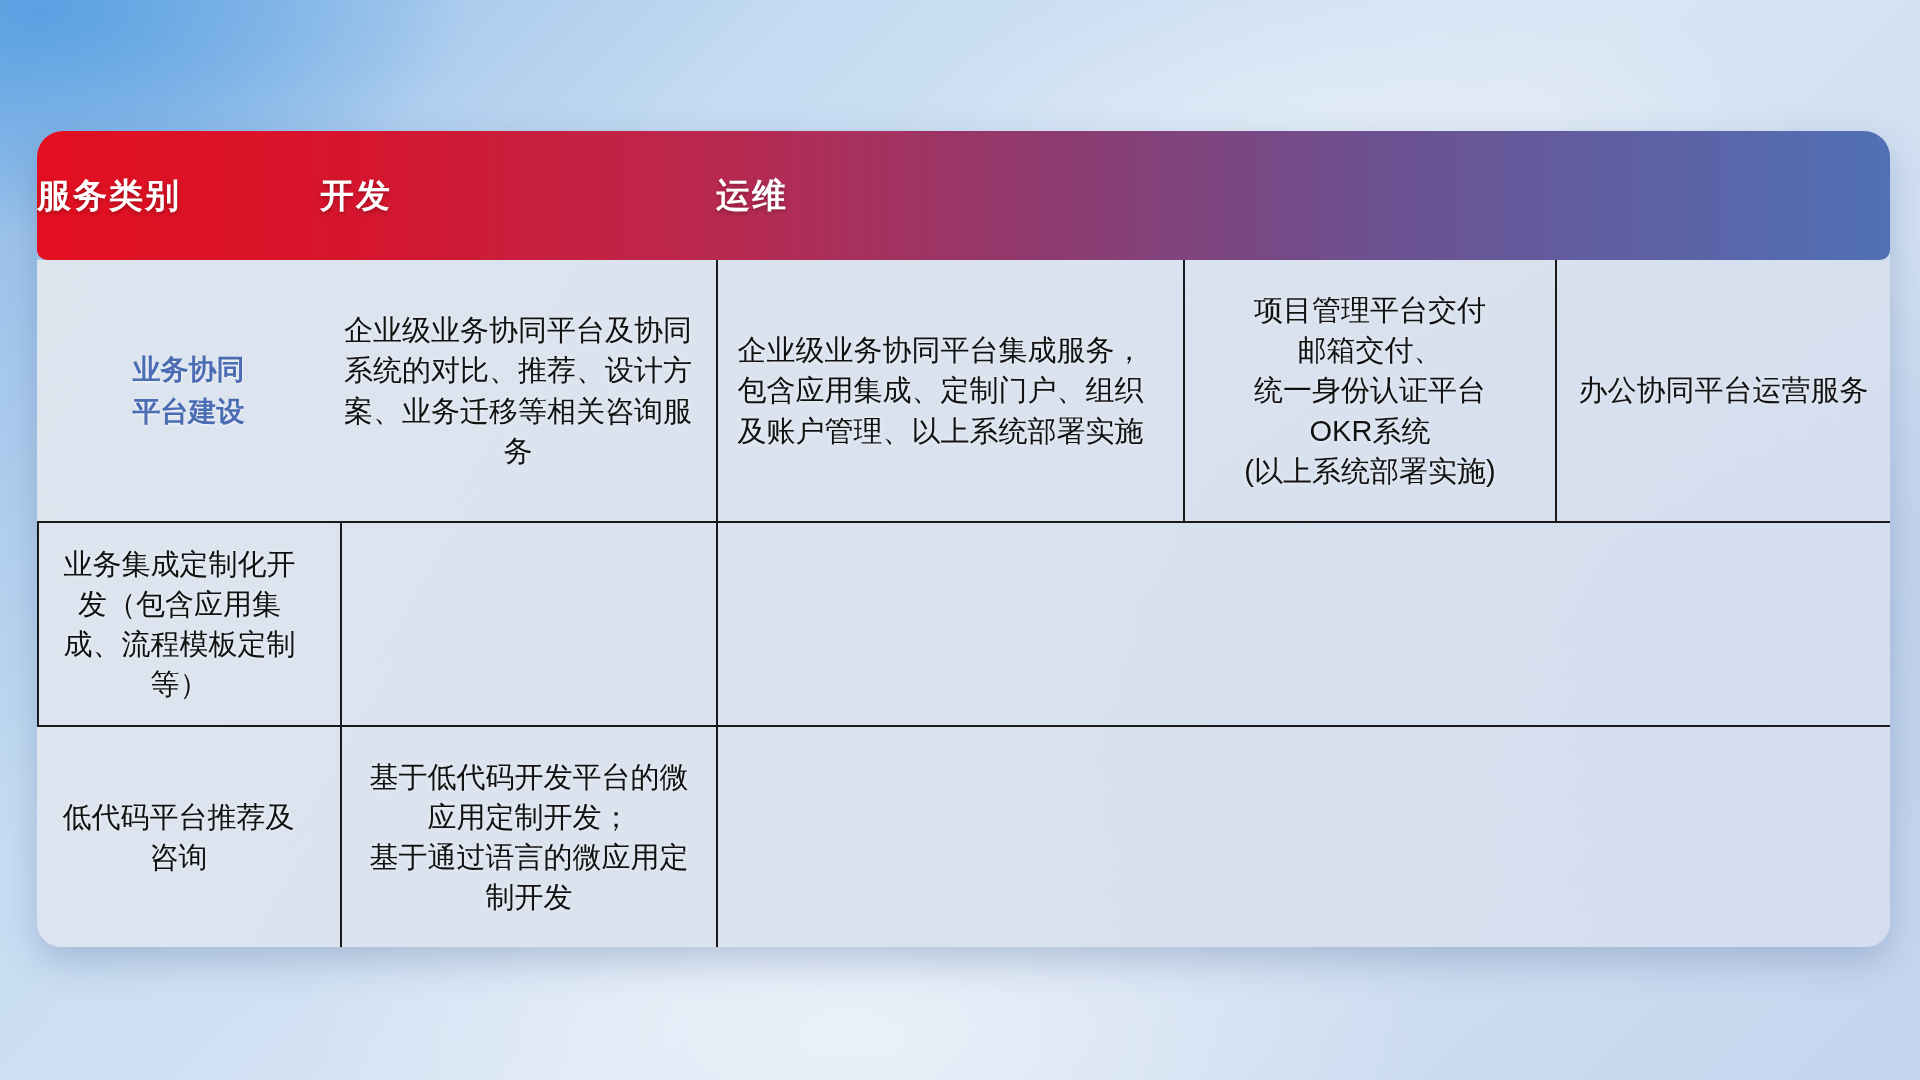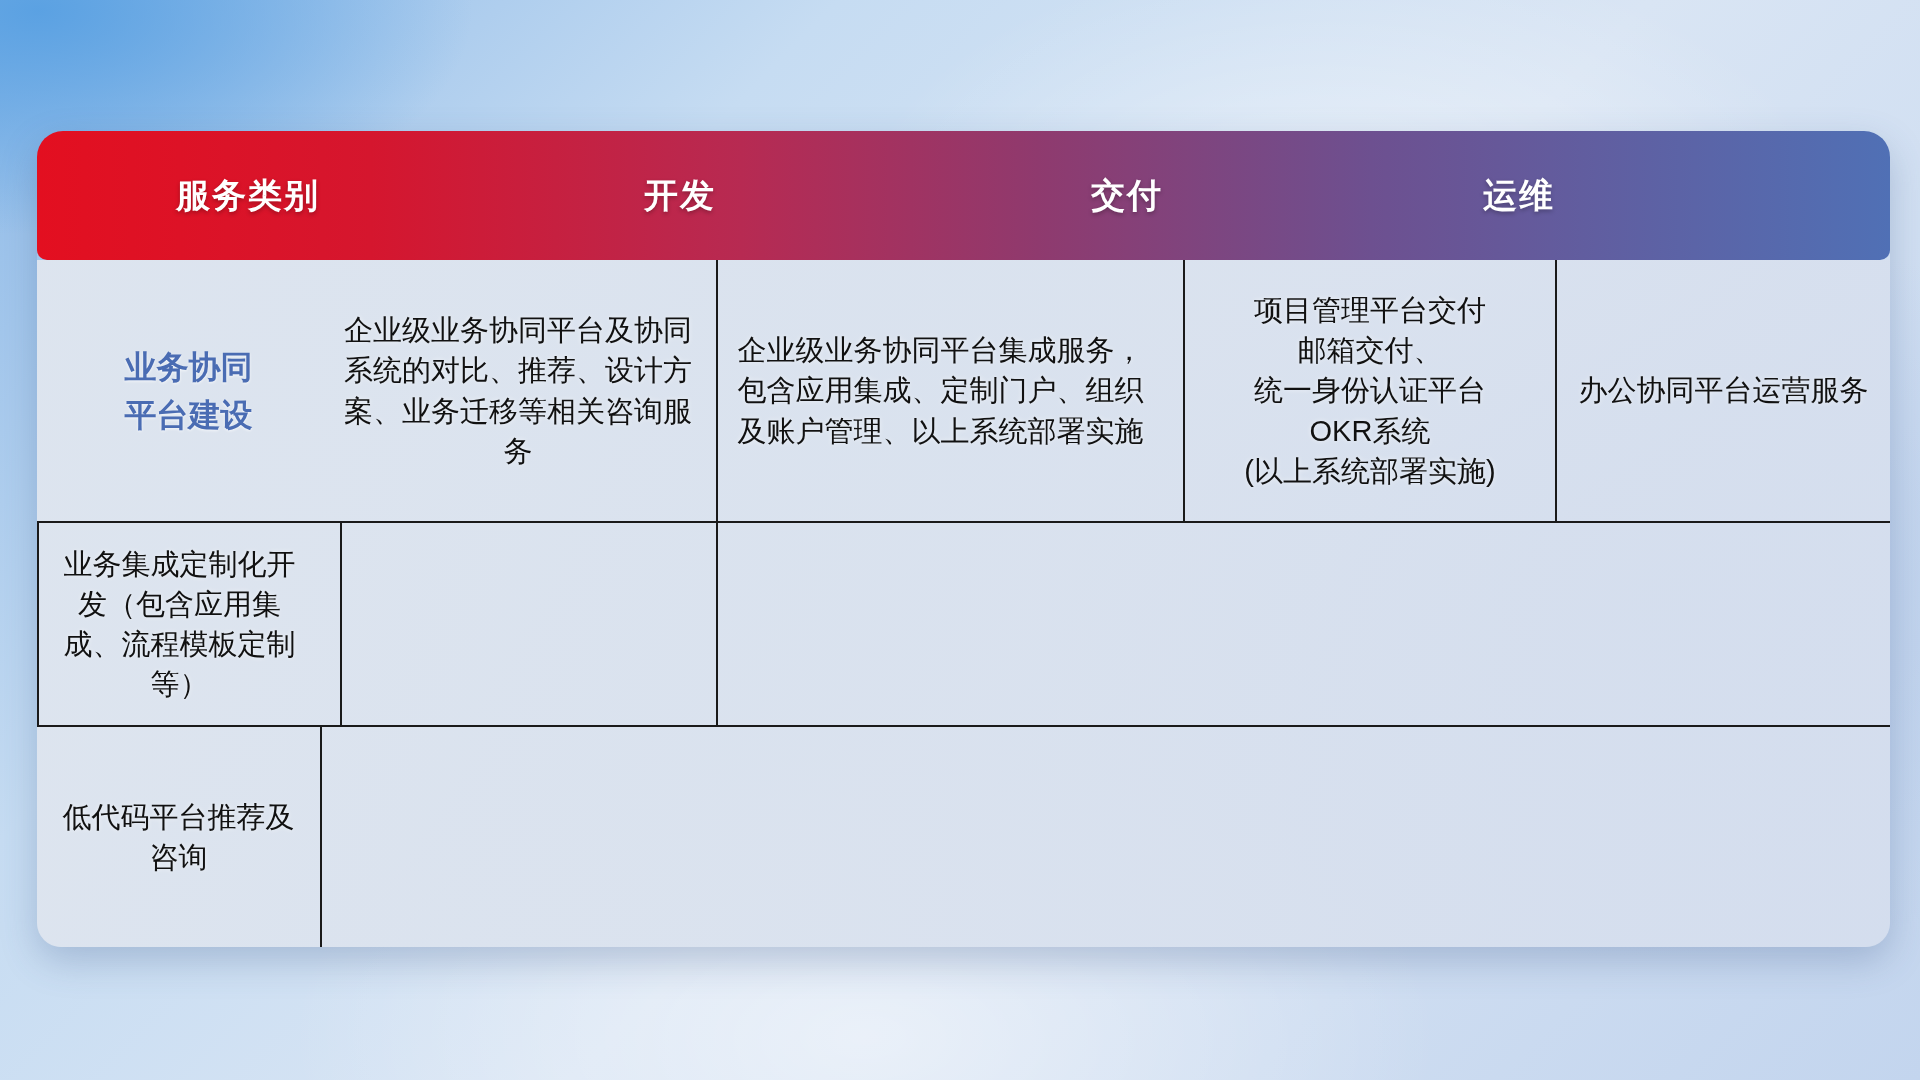--- a/index.html
+++ b/index.html
@@ -31,21 +31,21 @@
     grid-template-columns: 283px 396px 447px 392px 335px;
     height: 129px;
     border-radius: 26px 26px 10px 10px;
     background: linear-gradient(90deg, #e30f20 0%, #d5162e 18%, #b72a52 38%, #8f3a6e 54%, #6d5090 72%, #5070b5 100%);
     align-items: center;
   }
   .th {
     color: #ffffff;
     font-size: 34px;
     font-weight: bold;
-    text-align: right;
+    text-align: left;
     letter-spacing: 2px;
     text-shadow: 0 2px 4px rgba(0,0,0,0.28);
   }
   .tbody {
     display: grid;
     grid-template-rows: 263px 204px 220px;
     height: 687px;
     background: linear-gradient(120deg, rgba(224,230,239,0.95) 0%, rgba(218,226,238,0.92) 45%, rgba(213,222,238,0.93) 100%);
     border-radius: 0 0 24px 24px;
   }
@@ -63,37 +63,36 @@
     padding: 10px 16px;
     color: #111111;
     font-size: 29px;
     line-height: 1.38;
     text-shadow: 0 0 5px rgba(255,255,255,0.65);
   }
   .td.bordered { border-left: 2px solid #1a1a1a; }
   .td.cat {
     color: #4a6cb3;
     font-weight: bold;
-    font-size: 32px;
+    font-size: 28px;
     line-height: 1.5;
     text-shadow: 0 1px 3px rgba(255,255,255,0.75);
     padding: 6px 4px;
   }
   .lines { white-space: pre-line; margin-left: 20px; }
 </style>
 </head>
 <body>
 
 <div class="page">
   <div class="table-card">
 
     <div class="thead">
       <div class="th">服务类别</div>
       <div class="th">开发</div>
-      <div class="th">交付</div>
       <div class="th">运维</div>
     </div>
 
     <div class="tbody">
 
       <div class="tr divider">
         <div class="td cat lines">业务协同
 平台建设</div>
         <div class="td">企业级业务协同平台及协同系统的对比、推荐、设计方案、业务迁移等相关咨询服务</div>
         <div class="td bordered">企业级业务协同平台集成服务，包含应用集成、定制门户、组织及账户管理、以上系统部署实施</div>
@@ -106,18 +105,20 @@
       </div>
 
       <div class="tr divider">
         <div class="td bordered">业务集成定制化开发（包含应用集成、流程模板定制等）</div>
         <div class="td bordered lines"></div>
         <div class="td bordered"></div>
       </div>
 
       <div class="tr">
         <div class="td">低代码平台推荐及咨询</div>
+        <div class="td bordered lines">基于低代码开发平台的微应用定制开发；
+基于通过语言的微应用定制开发</div>
         <div class="td bordered"></div>
       </div>
 
     </div>
   </div>
 </div>
 
 </body></html>

